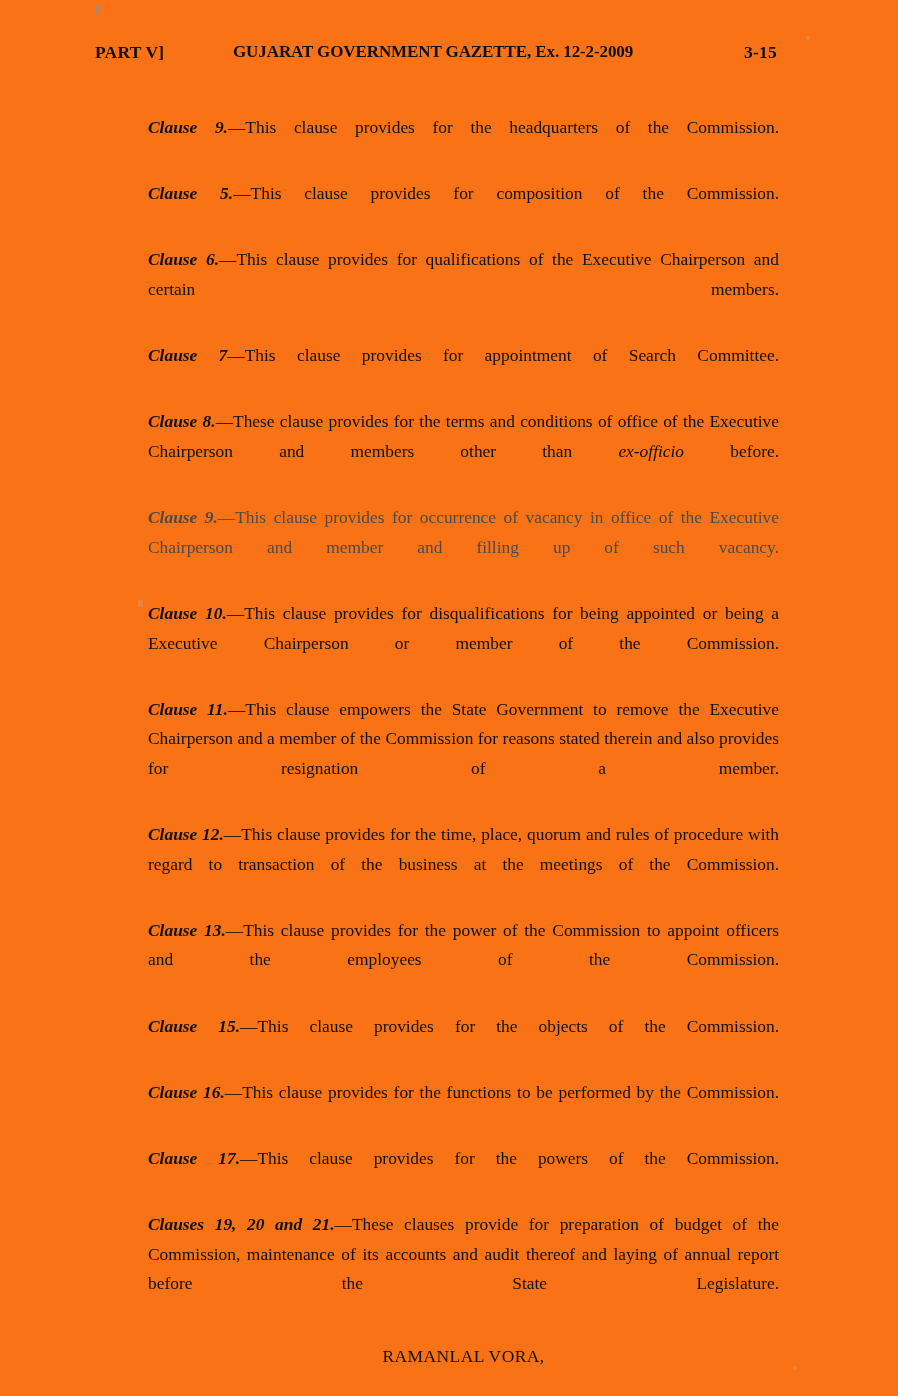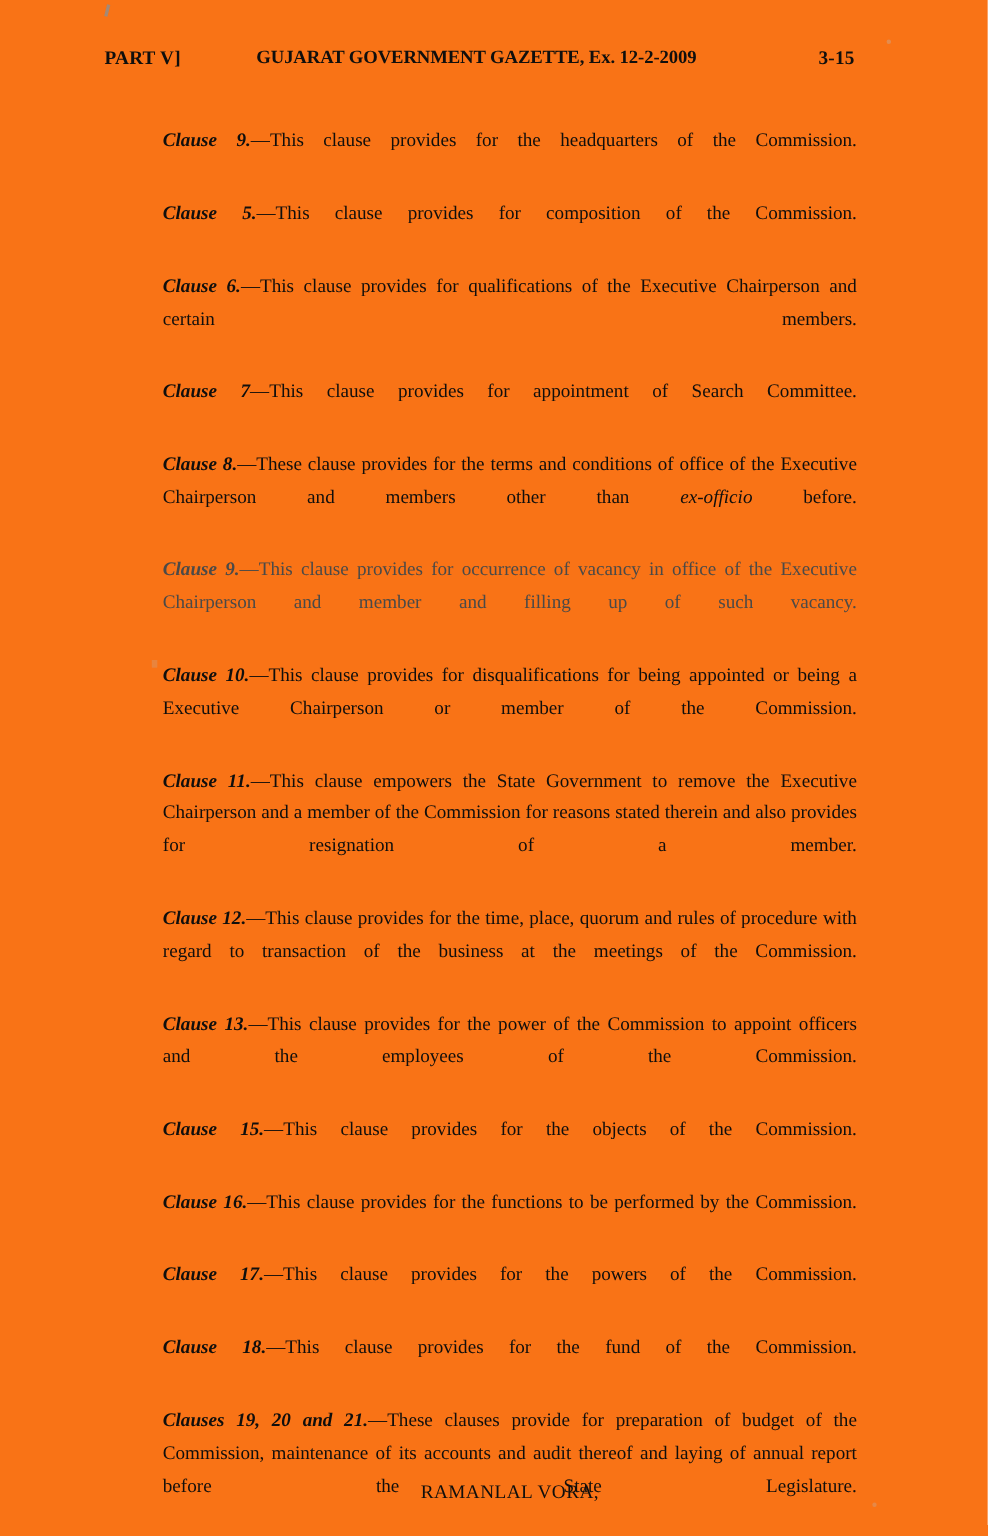--- a/index.html
+++ b/index.html
@@ -171,19 +171,18 @@
       <p class="clause"><span class="lbl">Clause 7</span><span>—This clause provides for appointment of Search Committee.</span></p>
       <p class="clause"><span class="lbl">Clause 8.</span><span>—These clause provides for the terms and conditions of office of the Executive Chairperson and members other than </span><span class="ital">ex-officio</span><span> before.</span></p>
       <p class="clause faded"><span class="lbl">Clause 9.</span><span>—This clause provides for occurrence of vacancy in office of the Executive Chairperson and member and filling up of such vacancy.</span></p>
       <p class="clause"><span class="lbl">Clause 10.</span><span>—This clause provides for disqualifications for being appointed or being a Executive Chairperson or member of the Commission.</span></p>
       <p class="clause"><span class="lbl">Clause 11.</span><span>—This clause empowers the State Government to remove the Executive Chairperson and a member of the Commission for reasons stated therein and also provides for resignation of a member.</span></p>
       <p class="clause"><span class="lbl">Clause 12.</span><span>—This clause provides for the time, place, quorum and rules of procedure with regard to transaction of the business at the meetings of the Commission.</span></p>
       <p class="clause"><span class="lbl">Clause 13.</span><span>—This clause provides for the power of the Commission to appoint officers and the employees of the Commission.</span></p>
       <p class="clause"><span class="lbl">Clause 15.</span><span>—This clause provides for the objects of the Commission.</span></p>
       <p class="clause"><span class="lbl">Clause 16.</span><span>—This clause provides for the functions to be performed by the Commission.</span></p>
       <p class="clause"><span class="lbl">Clause 17.</span><span>—This clause provides for the powers of the Commission.</span></p>
-      <p class="clause"><span class="lbl">Clause 18.</span><span>—This clause provides for the fund of the Commission.</span></p>
       <p class="clause"><span class="lbl">Clauses 19, 20 and 21.</span><span>—These clauses provide for preparation of budget of the Commission, maintenance of its accounts and audit thereof and laying of annual report before the State Legislature.</span></p>
     </div>
 
   <div class="signature">RAMANLAL VORA,</div>
 
 </div>
 
 </body></html>

